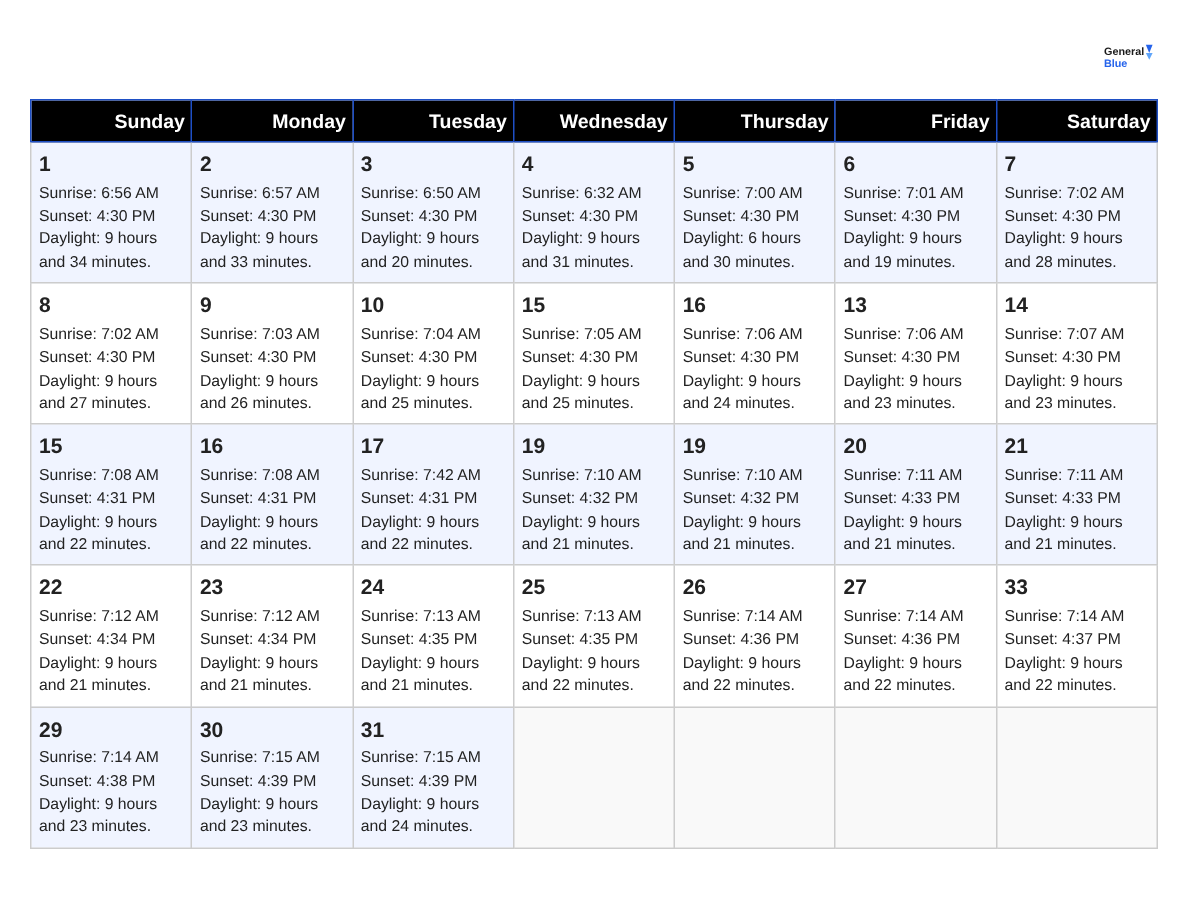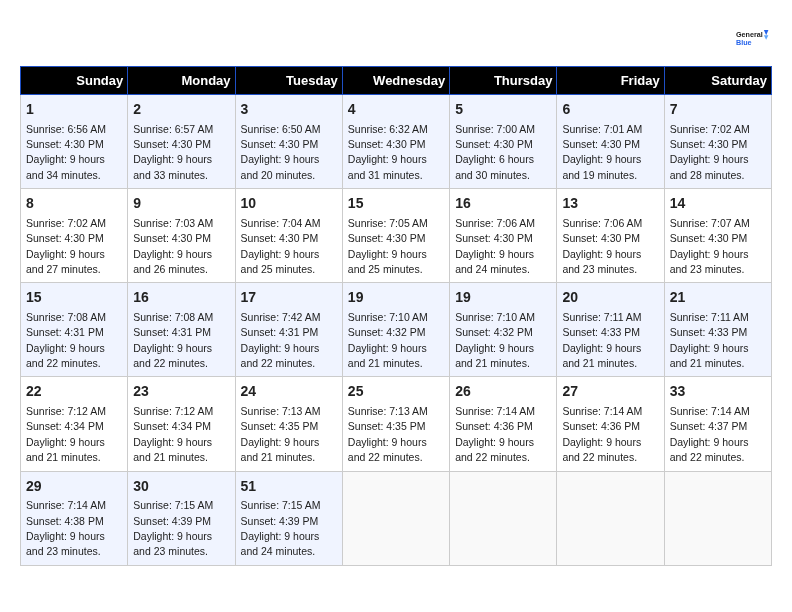--- a/index.html
+++ b/index.html
@@ -145,20 +145,20 @@
         <td><span class="day-num">23</span><span class="day-info">Sunrise: 7:12 AM</span><br><span class="day-info">Sunset: 4:34 PM</span><br><span class="day-info">Daylight: 9 hours and 21 minutes.</span></td>
         <td><span class="day-num">24</span><span class="day-info">Sunrise: 7:13 AM</span><br><span class="day-info">Sunset: 4:35 PM</span><br><span class="day-info">Daylight: 9 hours and 21 minutes.</span></td>
         <td><span class="day-num">25</span><span class="day-info">Sunrise: 7:13 AM</span><br><span class="day-info">Sunset: 4:35 PM</span><br><span class="day-info">Daylight: 9 hours and 22 minutes.</span></td>
         <td><span class="day-num">26</span><span class="day-info">Sunrise: 7:14 AM</span><br><span class="day-info">Sunset: 4:36 PM</span><br><span class="day-info">Daylight: 9 hours and 22 minutes.</span></td>
         <td><span class="day-num">27</span><span class="day-info">Sunrise: 7:14 AM</span><br><span class="day-info">Sunset: 4:36 PM</span><br><span class="day-info">Daylight: 9 hours and 22 minutes.</span></td>
         <td><span class="day-num">33</span><span class="day-info">Sunrise: 7:14 AM</span><br><span class="day-info">Sunset: 4:37 PM</span><br><span class="day-info">Daylight: 9 hours and 22 minutes.</span></td>
       </tr>
       <tr>
         <td><span class="day-num">29</span><span class="day-info">Sunrise: 7:14 AM</span><br><span class="day-info">Sunset: 4:38 PM</span><br><span class="day-info">Daylight: 9 hours and 23 minutes.</span></td>
         <td><span class="day-num">30</span><span class="day-info">Sunrise: 7:15 AM</span><br><span class="day-info">Sunset: 4:39 PM</span><br><span class="day-info">Daylight: 9 hours and 23 minutes.</span></td>
-        <td><span class="day-num">51</span><span class="day-info">Sunrise: 7:15 AM</span><br><span class="day-info">Sunset: 4:39 PM</span><br><span class="day-info">Daylight: 9 hours and 24 minutes.</span></td>
+        <td><span class="day-num">31</span><span class="day-info">Sunrise: 7:15 AM</span><br><span class="day-info">Sunset: 4:39 PM</span><br><span class="day-info">Daylight: 9 hours and 24 minutes.</span></td>
         <td class="empty"></td>
         <td class="empty"></td>
         <td class="empty"></td>
         <td class="empty"></td>
       </tr>
     </tbody>
 </table>
 
 </body></html>

